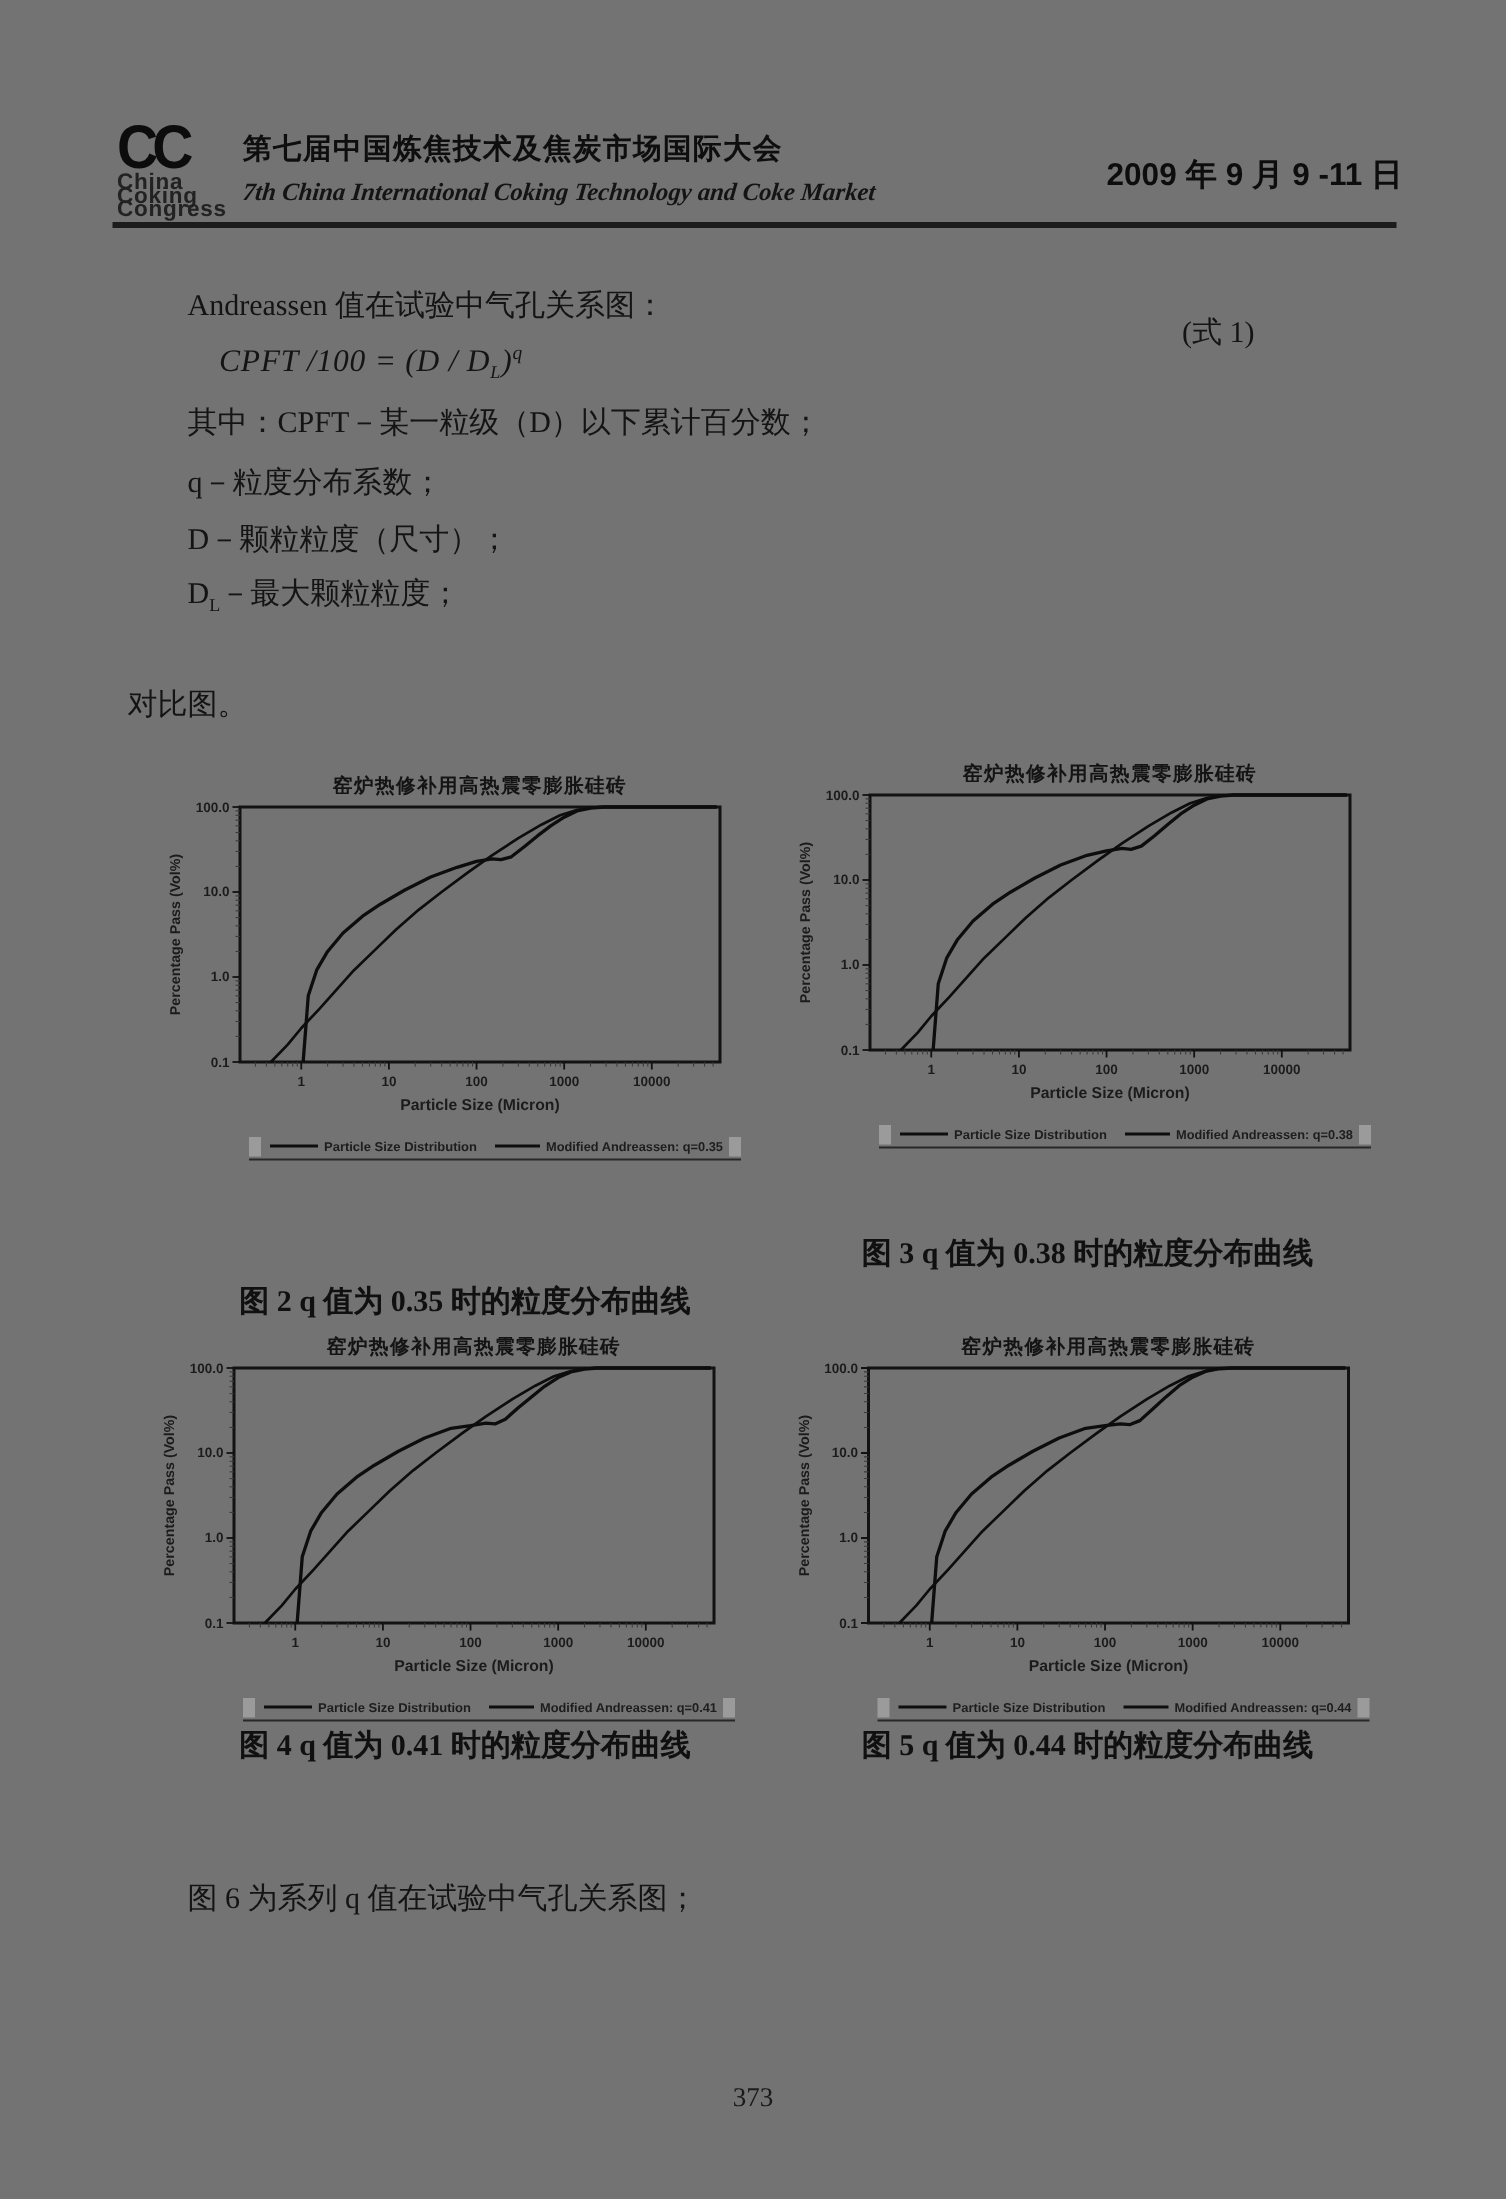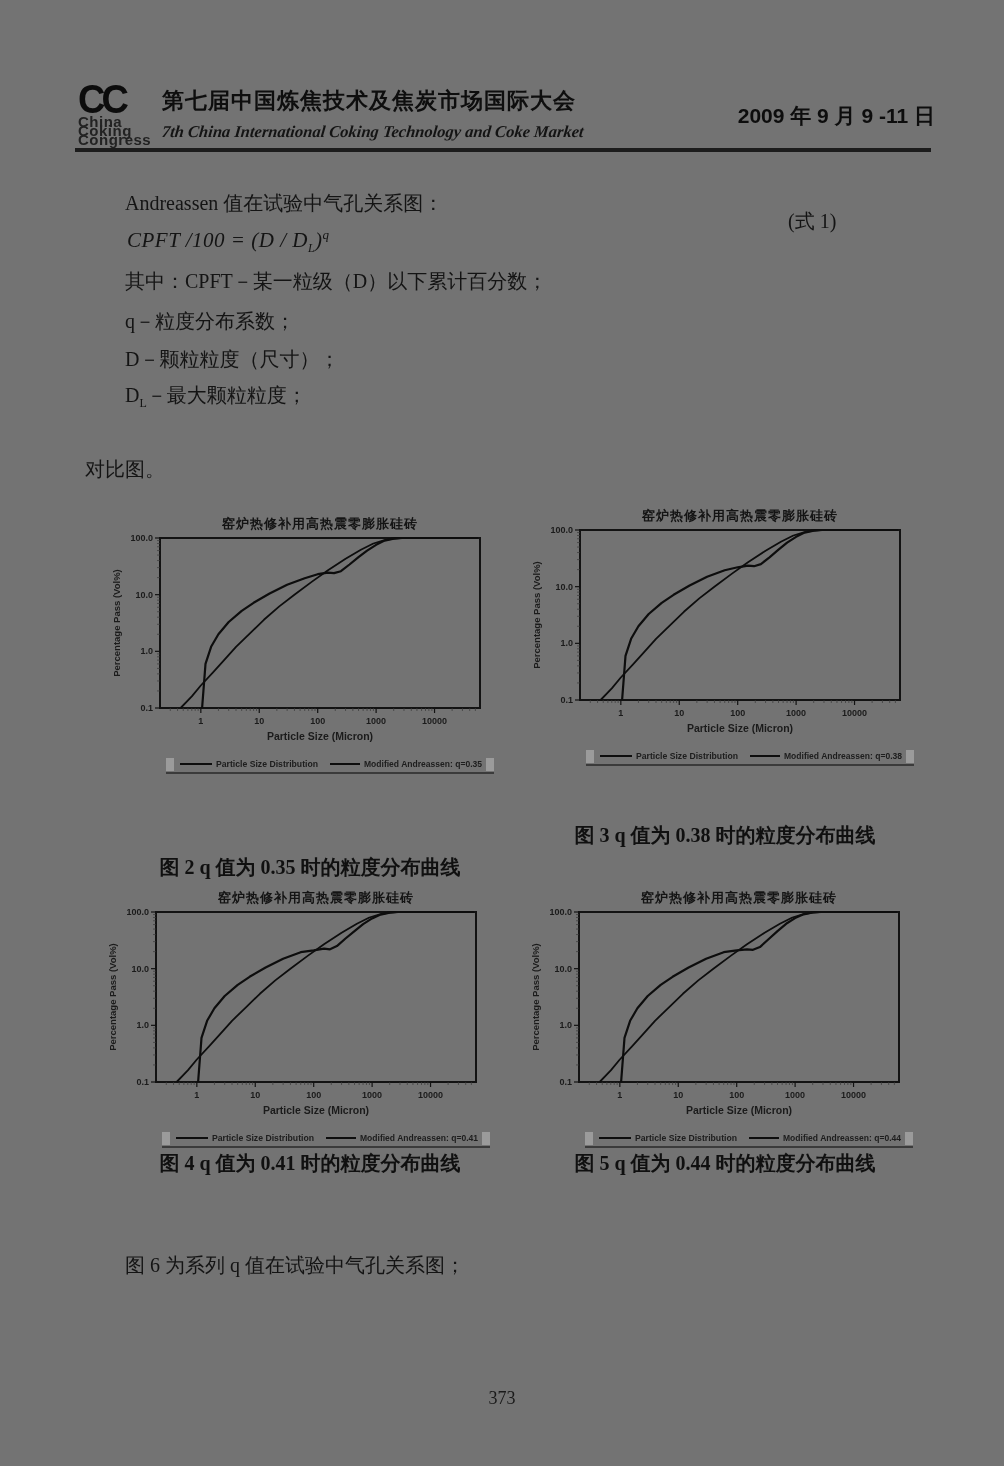--- a/index.html
+++ b/index.html
@@ -5,32 +5,32 @@
   html,body{margin:0;padding:0;background:#e8e8e8;}
   .page{position:relative;width:1004px;height:1466px;margin:0 auto;background:#737373;
         font-family:"Liberation Serif",serif;color:#161616;overflow:hidden;}
   
   .hdr-logo{position:absolute;left:78px;top:82px;width:110px;text-align:left;}
   .logo-mark{font-family:"Liberation Sans",sans-serif;font-weight:900;font-size:38px;
              line-height:34px;letter-spacing:-4px;color:#0c0c0c;transform:scaleY(1.08);}
   .logo-lines{font-family:"Liberation Sans",sans-serif;font-weight:700;font-size:15px;
               line-height:9px;color:#222;margin-top:1px;letter-spacing:.5px;}
   .hdr-titles{position:absolute;left:162px;top:86px;width:470px;}
-  .title-cn{font-family:"Liberation Sans",sans-serif;font-weight:800;font-size:22px;
+  .title-cn{font-family:"Liberation Sans",sans-serif;font-weight:800;font-size:19px;
             letter-spacing:1px;color:#0e0e0e;white-space:nowrap;}
   .title-en{font-family:"Liberation Serif",serif;font-style:italic;font-weight:700;
             font-size:16.5px;color:#141414;margin-top:6px;white-space:nowrap;
             transform:skewX(-6deg);transform-origin:left;}
   .hdr-date{position:absolute;left:700px;top:102px;width:235px;text-align:right;
             font-family:"Liberation Sans",sans-serif;font-weight:800;font-size:21px;
             color:#0d0d0d;white-space:nowrap;}
   .hdr-rule{position:absolute;left:75px;top:148px;width:856px;height:4px;background:#1c1c1c;}
   
   .bl{position:absolute;font-size:20px;color:#141414;white-space:nowrap;}
-  .formula{font-style:italic;font-size:21px;letter-spacing:.5px;}
+  .formula{font-style:italic;font-size:21px;letter-spacing:.5px;margin-left:19px;}
   .formula sub{font-size:12px;}
   .formula sup{font-size:13px;}
   .eq-tag{position:absolute;left:788px;top:208px;font-size:20px;font-style:normal;}
   
   .fig{position:absolute;width:400px;height:268px;}
   .fig svg{width:100%;height:100%;filter:blur(.3px) contrast(1.02);}
   .ct{font:700 13px "Liberation Sans",sans-serif;fill:#161616;letter-spacing:1px;}
   .tk{font:700 9px "Liberation Sans",sans-serif;fill:#1d1d1d;}
   .xl{font:700 10.5px "Liberation Sans",sans-serif;fill:#1d1d1d;}
   .yl{font:700 9.5px "Liberation Sans",sans-serif;fill:#1d1d1d;}

